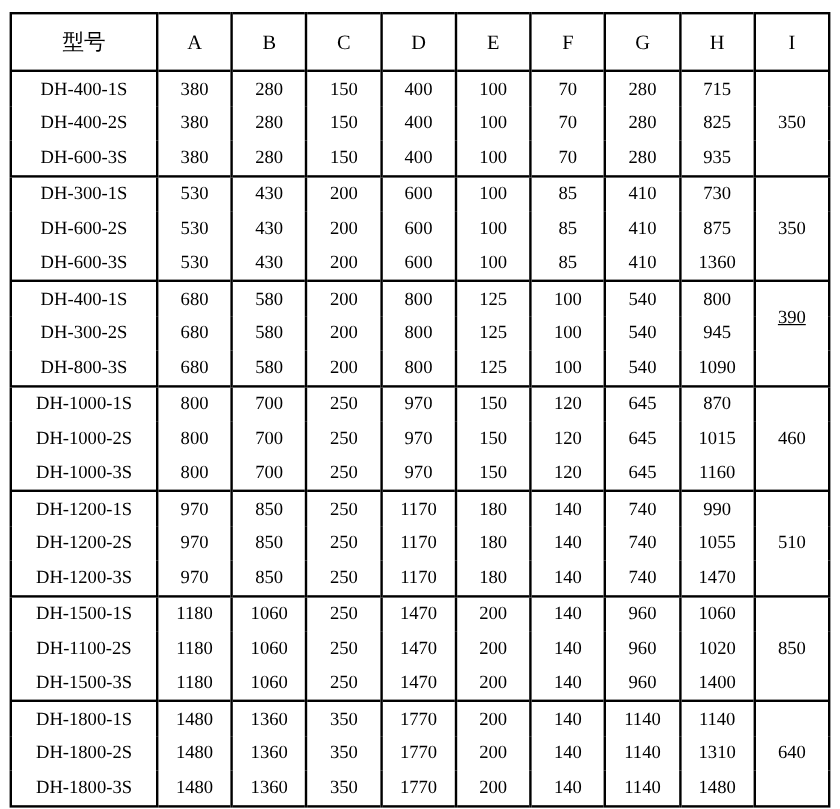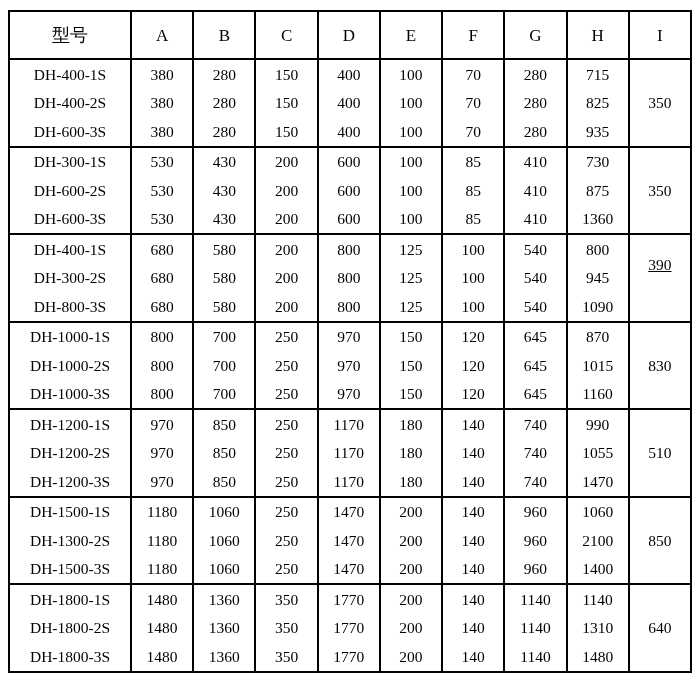--- a/index.html
+++ b/index.html
@@ -214,21 +214,21 @@
         <tr>
           <td>DH-1000-1S</td>
           <td>800</td>
           <td>700</td>
           <td>250</td>
           <td>970</td>
           <td>150</td>
           <td>120</td>
           <td>645</td>
           <td>870</td>
-          <td rowspan="3" class="col-i">830</td>
+          <td rowspan="3" class="col-i">460</td>
         </tr>
         <tr>
           <td>DH-1000-2S</td>
           <td>800</td>
           <td>700</td>
           <td>250</td>
           <td>970</td>
           <td>150</td>
           <td>120</td>
           <td>645</td>
@@ -289,29 +289,29 @@
           <td>1060</td>
           <td>250</td>
           <td>1470</td>
           <td>200</td>
           <td>140</td>
           <td>960</td>
           <td>1060</td>
           <td rowspan="3" class="col-i">850</td>
         </tr>
         <tr>
-          <td>DH-1300-2S</td>
+          <td>DH-1100-2S</td>
           <td>1180</td>
           <td>1060</td>
           <td>250</td>
           <td>1470</td>
           <td>200</td>
           <td>140</td>
           <td>960</td>
-          <td>2100</td>
+          <td>1020</td>
         </tr>
         <tr>
           <td>DH-1500-3S</td>
           <td>1180</td>
           <td>1060</td>
           <td>250</td>
           <td>1470</td>
           <td>200</td>
           <td>140</td>
           <td>960</td>

